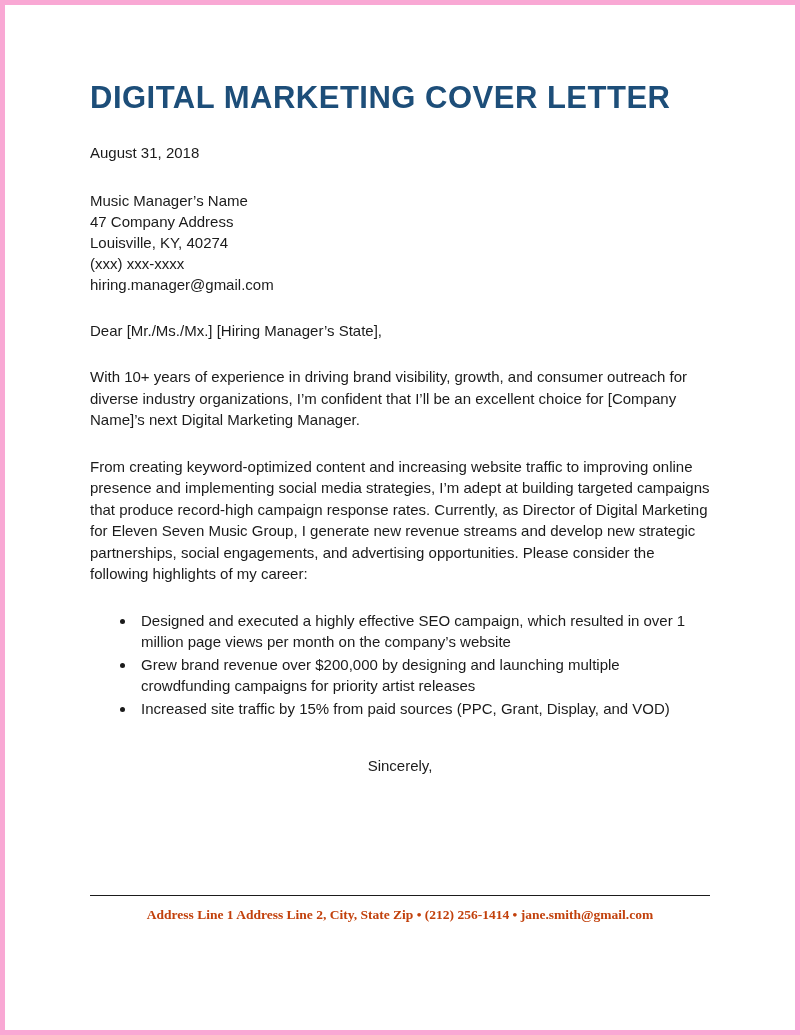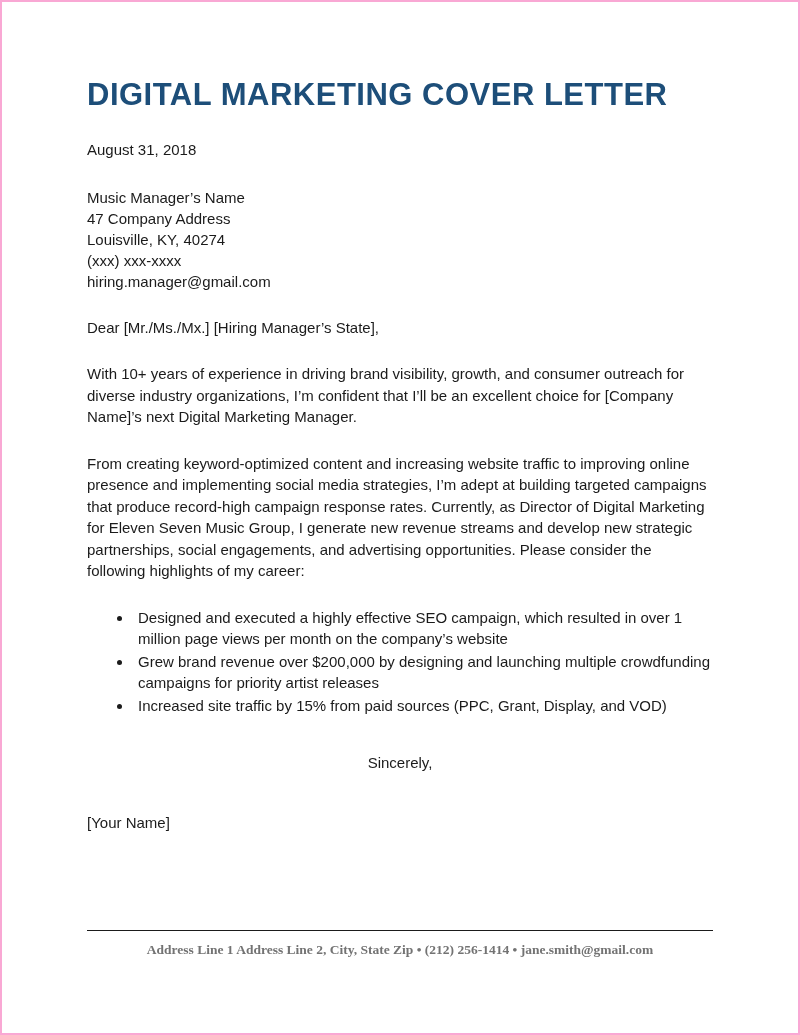--- a/index.html
+++ b/index.html
@@ -3,21 +3,21 @@
 <meta charset="utf-8">
 <style>
   * { box-sizing: border-box; }
   html, body { margin: 0; padding: 0; background: #ffffff; }
   .page {
     position: relative;
     width: 800px;
     height: 1035px;
     margin: 0 auto;
     background: #ffffff;
-    border: 2px solid #f9a8d4;
+    border: 5px solid #f9a8d4;
     padding: 62px 85px 0 85px;
     font-family: "Liberation Sans", "DejaVu Sans", sans-serif;
     font-size: 15px;
     color: #1b1b1b;
     overflow: hidden;
   }
   .title {
     margin: 14px 0 27px 0;
     font-size: 31px;
     font-weight: bold;
@@ -30,29 +30,29 @@
   .salutation { margin: 0 0 25px 0; line-height: 21px; }
   .para { margin: 0 0 25px 0; line-height: 21.5px; }
   .bullets { margin: 4px 0 25px 0; padding-left: 46px; }
   .bullets li { line-height: 21.5px; padding-left: 5px; margin: 0 0 1px 0; }
   .signoff { margin: 36px 0 0 0; line-height: 21px; text-align: center; }
   .signature { margin: 39px 0 0 0; line-height: 21px; }
   .footer {
     position: absolute;
     left: 85px;
     right: 85px;
-    top: 928px;
+    top: 890px;
     border-top: 1px solid #1b1b1b;
     padding-top: 10px;
     text-align: center;
     font-family: "Liberation Serif", "DejaVu Serif", serif;
     font-weight: bold;
     font-size: 13.5px;
     line-height: 18px;
-    color: #737373;
+    color: #c2410c;
   }
 </style>
 </head>
 <body>
 
 <div class="page">
 
   <h1 class="title" style="color: rgb(29, 78, 121);">DIGITAL MARKETING COVER LETTER</h1>
 
   <p class="date">August 31, 2018</p>
@@ -73,17 +73,16 @@
 
   <ul class="bullets">
     <li>Designed and executed a highly effective SEO campaign, which resulted in over 1 million page views per month on the company’s website</li>
     <li>Grew brand revenue over $200,000 by designing and launching multiple crowdfunding campaigns for priority artist releases</li>
     <li>Increased site traffic by 15% from paid sources (PPC, Grant, Display, and VOD)</li>
   </ul>
 
 
   <p class="signoff">Sincerely,</p>
 
-  <p class="signature">[Your Name]</p>
 
   <div class="footer">Address Line 1 Address Line 2, City, State Zip • (212) 256-1414 • jane.smith@gmail.com</div>
 
 </div>
 
 </body></html>

